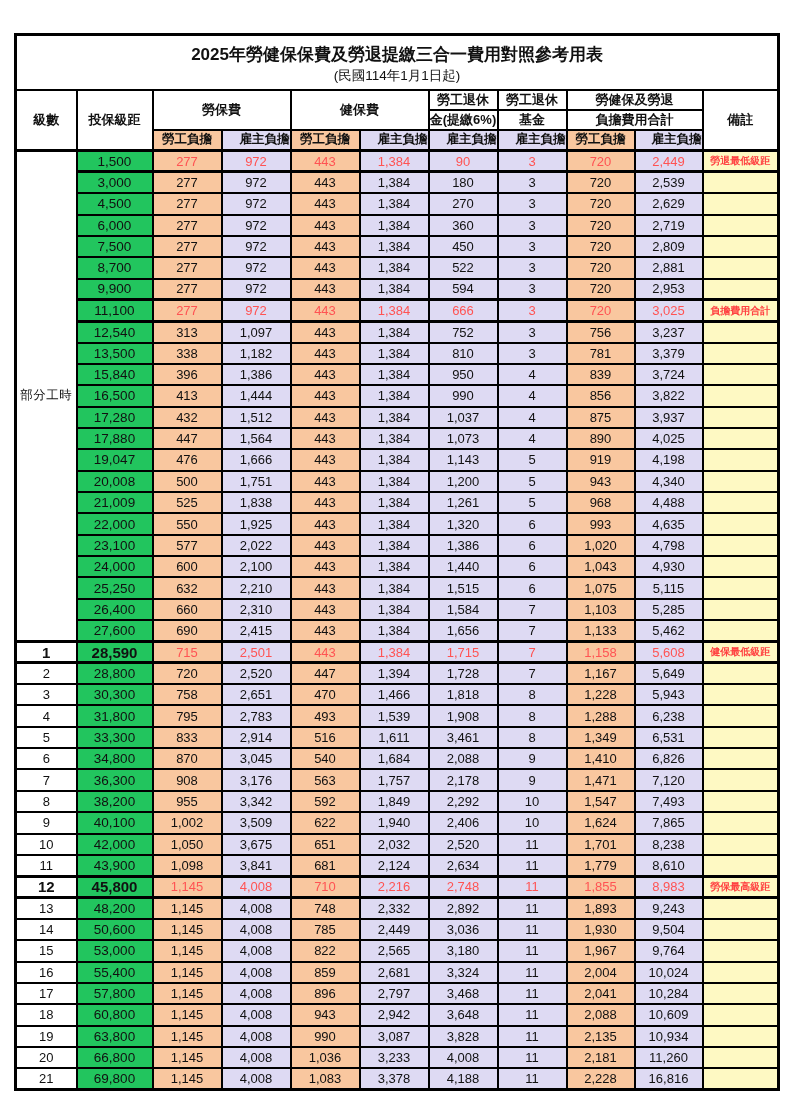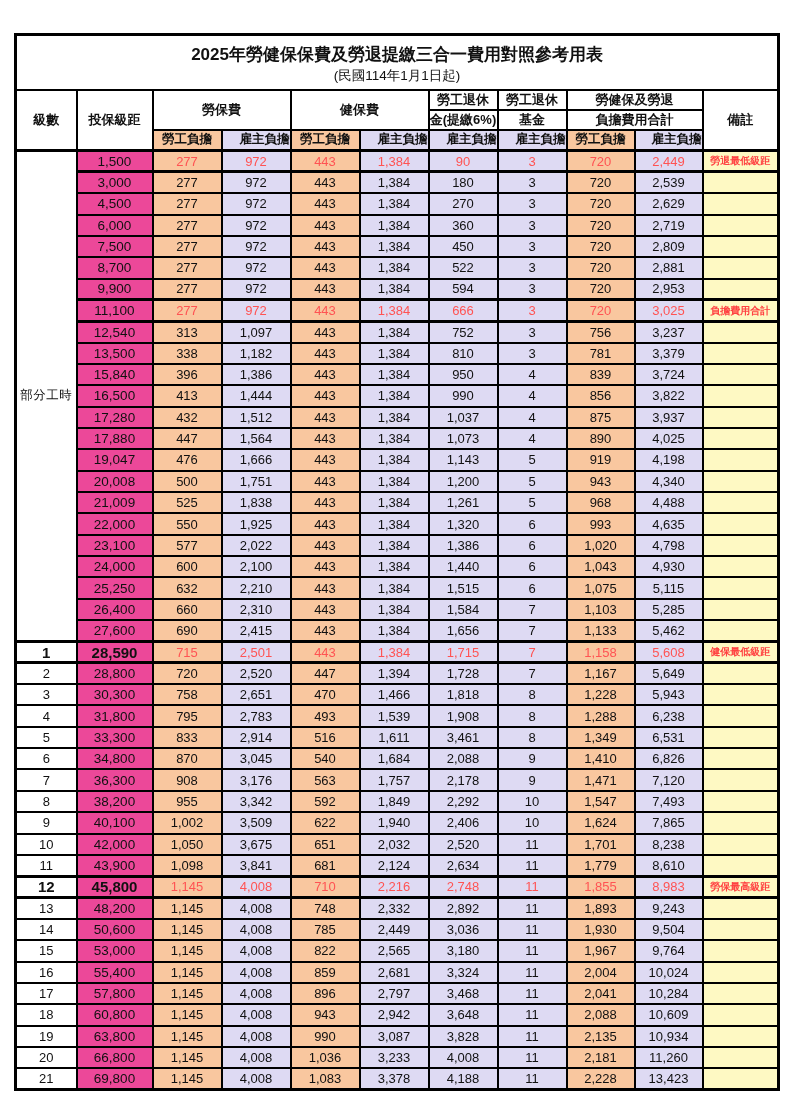--- a/index.html
+++ b/index.html
@@ -35,21 +35,21 @@
   .title{font-size:17px;font-weight:bold;line-height:1.6;text-align:center;}
   .subtitle{font-size:13.5px;font-weight:normal;line-height:1.2;}
   thead th{font-size:13px;font-weight:600;background:#fff;}
   tr.hrowA th,tr.hrowB th{height:17px;}
   tr.hrowC th{height:21px;font-size:12.5px;}
   .sub-emp{background:var(--employee-bg);}
   .sub-er{background:var(--employer-bg);text-align:right;}
   tbody td{height:21.35px;font-size:13px;}
   td.level{font-size:13px;background:#fff;}
   td.part-time{font-size:12.5px;letter-spacing:0.5px;}
-  td.bracket{font-size:13.5px;background:#ec4899;}
+  td.bracket{font-size:13.5px;background:#22c55e;}
   td.val.emp{background:var(--employee-bg);}
   td.val.er{background:var(--employer-bg);}
   td.remark{font-size:10px;font-weight:bold;color:var(--remark-text);background:#fef9c3;}
   tr.hl td{border-top-width:3px;border-bottom-width:3px;}
   tr.hl td.val{color:var(--highlight-text);}
   tr.big td.level,tr.big td.bracket{font-weight:bold;font-size:15px;}
 </style>
 </head>
 <body>
 
@@ -641,17 +641,17 @@
       <tr>
         <td class="level">21</td>
         <td class="bracket">69,800</td>
         <td class="val emp">1,145</td>
         <td class="val er">4,008</td>
         <td class="val emp">1,083</td>
         <td class="val er">3,378</td>
         <td class="val er">4,188</td>
         <td class="val er">11</td>
         <td class="val emp">2,228</td>
-        <td class="val er">13,423</td>
+        <td class="val er">16,816</td>
         <td class="remark"></td>
       </tr>
     </tbody>
 </table>
 
 </body></html>

